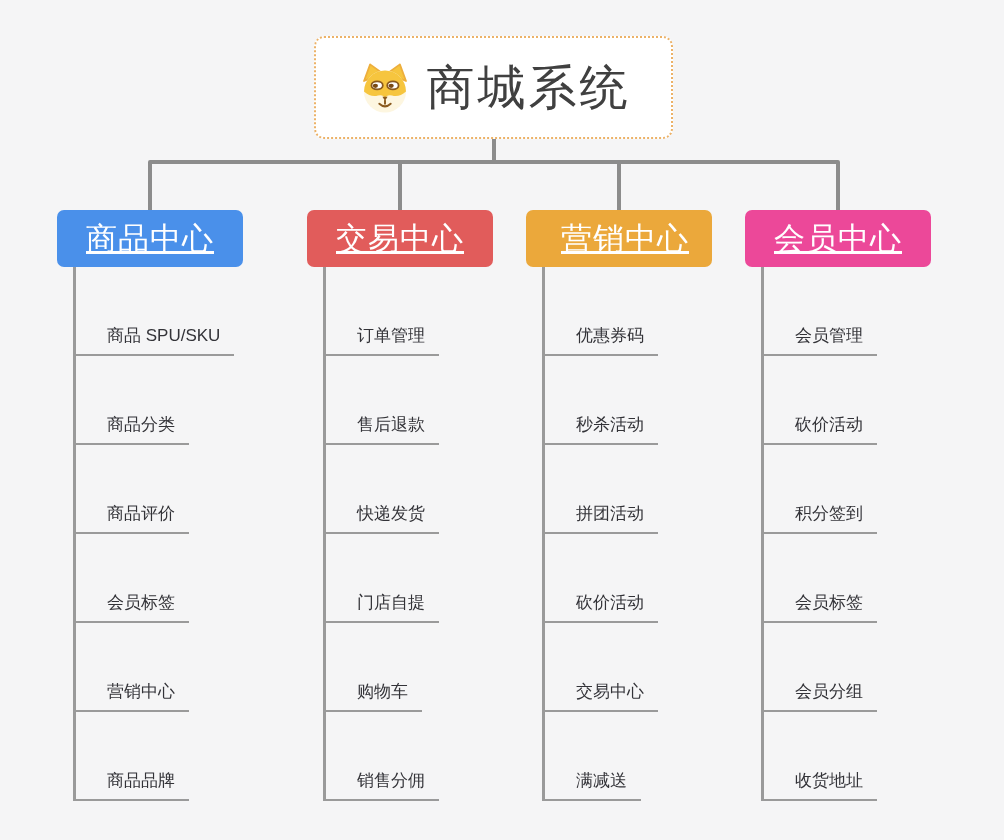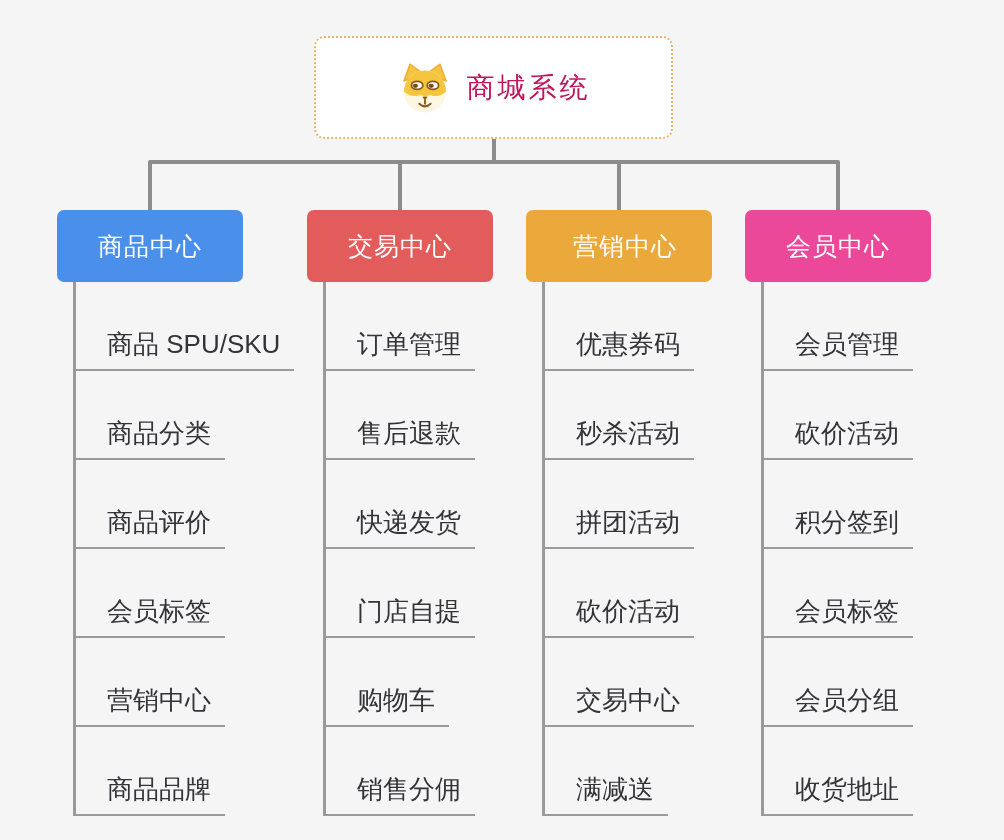--- a/index.html
+++ b/index.html
@@ -19,55 +19,56 @@
     width:359px;height:103px;
     background:#ffffff;
     border:2px dotted #ecb268;
     border-radius:10px;
     box-sizing:border-box;
     display:flex;align-items:center;justify-content:center;
     gap:14px;
     cursor:pointer;
   }
   .root-title{
-    font-size:28px;
+    font-size:48px;
     letter-spacing:3px;
-    color:#be185d;
+    color:#404040;
     white-space:nowrap;
   }
   .dog{flex:0 0 auto;}
   
   .connectors{position:absolute;left:0;top:0;pointer-events:none;}
   
   .branch{position:absolute;top:210px;width:186px;}
   .branch-header{
-    width:186px;height:72px;
+    width:186px;height:57px;
     border-radius:7px;
     display:flex;align-items:center;justify-content:center;
     color:#ffffff;
-    font-size:25px;
+    font-size:31px;
     letter-spacing:1px;
     cursor:pointer;
     box-sizing:border-box;
+    text-decoration:underline;
   }
   .branch-body{
     margin-left:16px;
     height:534px;
     border-left:3px solid #9a9a9a;
     box-sizing:border-box;
   }
   .leaf{
     height:89px;
     display:flex;align-items:flex-end;
   }
   .leaf-label{
     display:inline-block;
     border-bottom:2px solid #9a9a9a;
     padding:0 14px 7px 31px;
-    font-size:26px;
+    font-size:17px;
     color:#333338;
     white-space:nowrap;
     cursor:pointer;
   }
 </style>
 </head>
 <body>
 
 <div id="canvas" style="background: rgb(245, 245, 246);">
 

